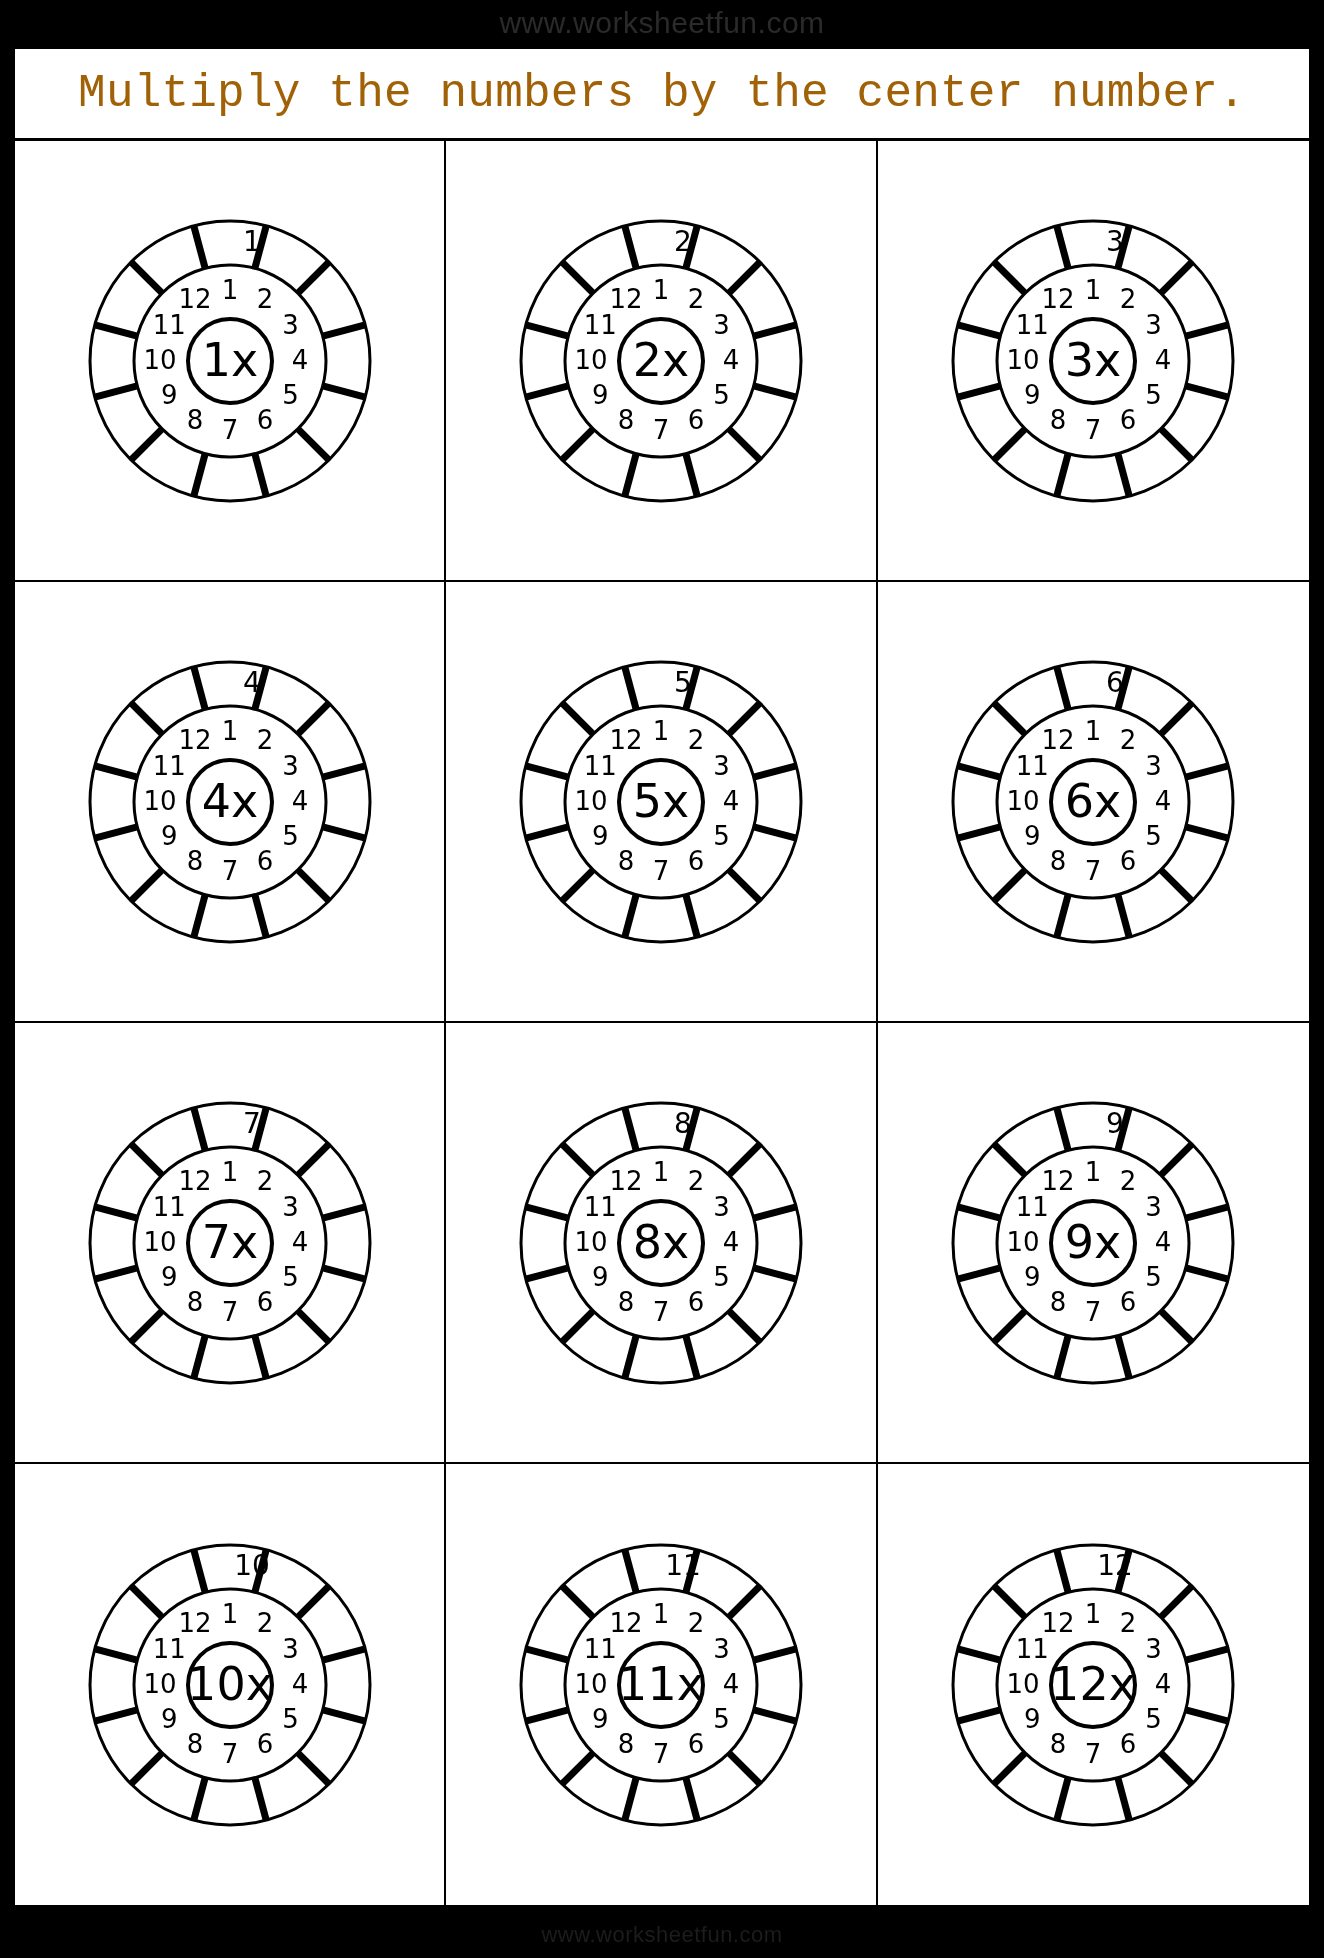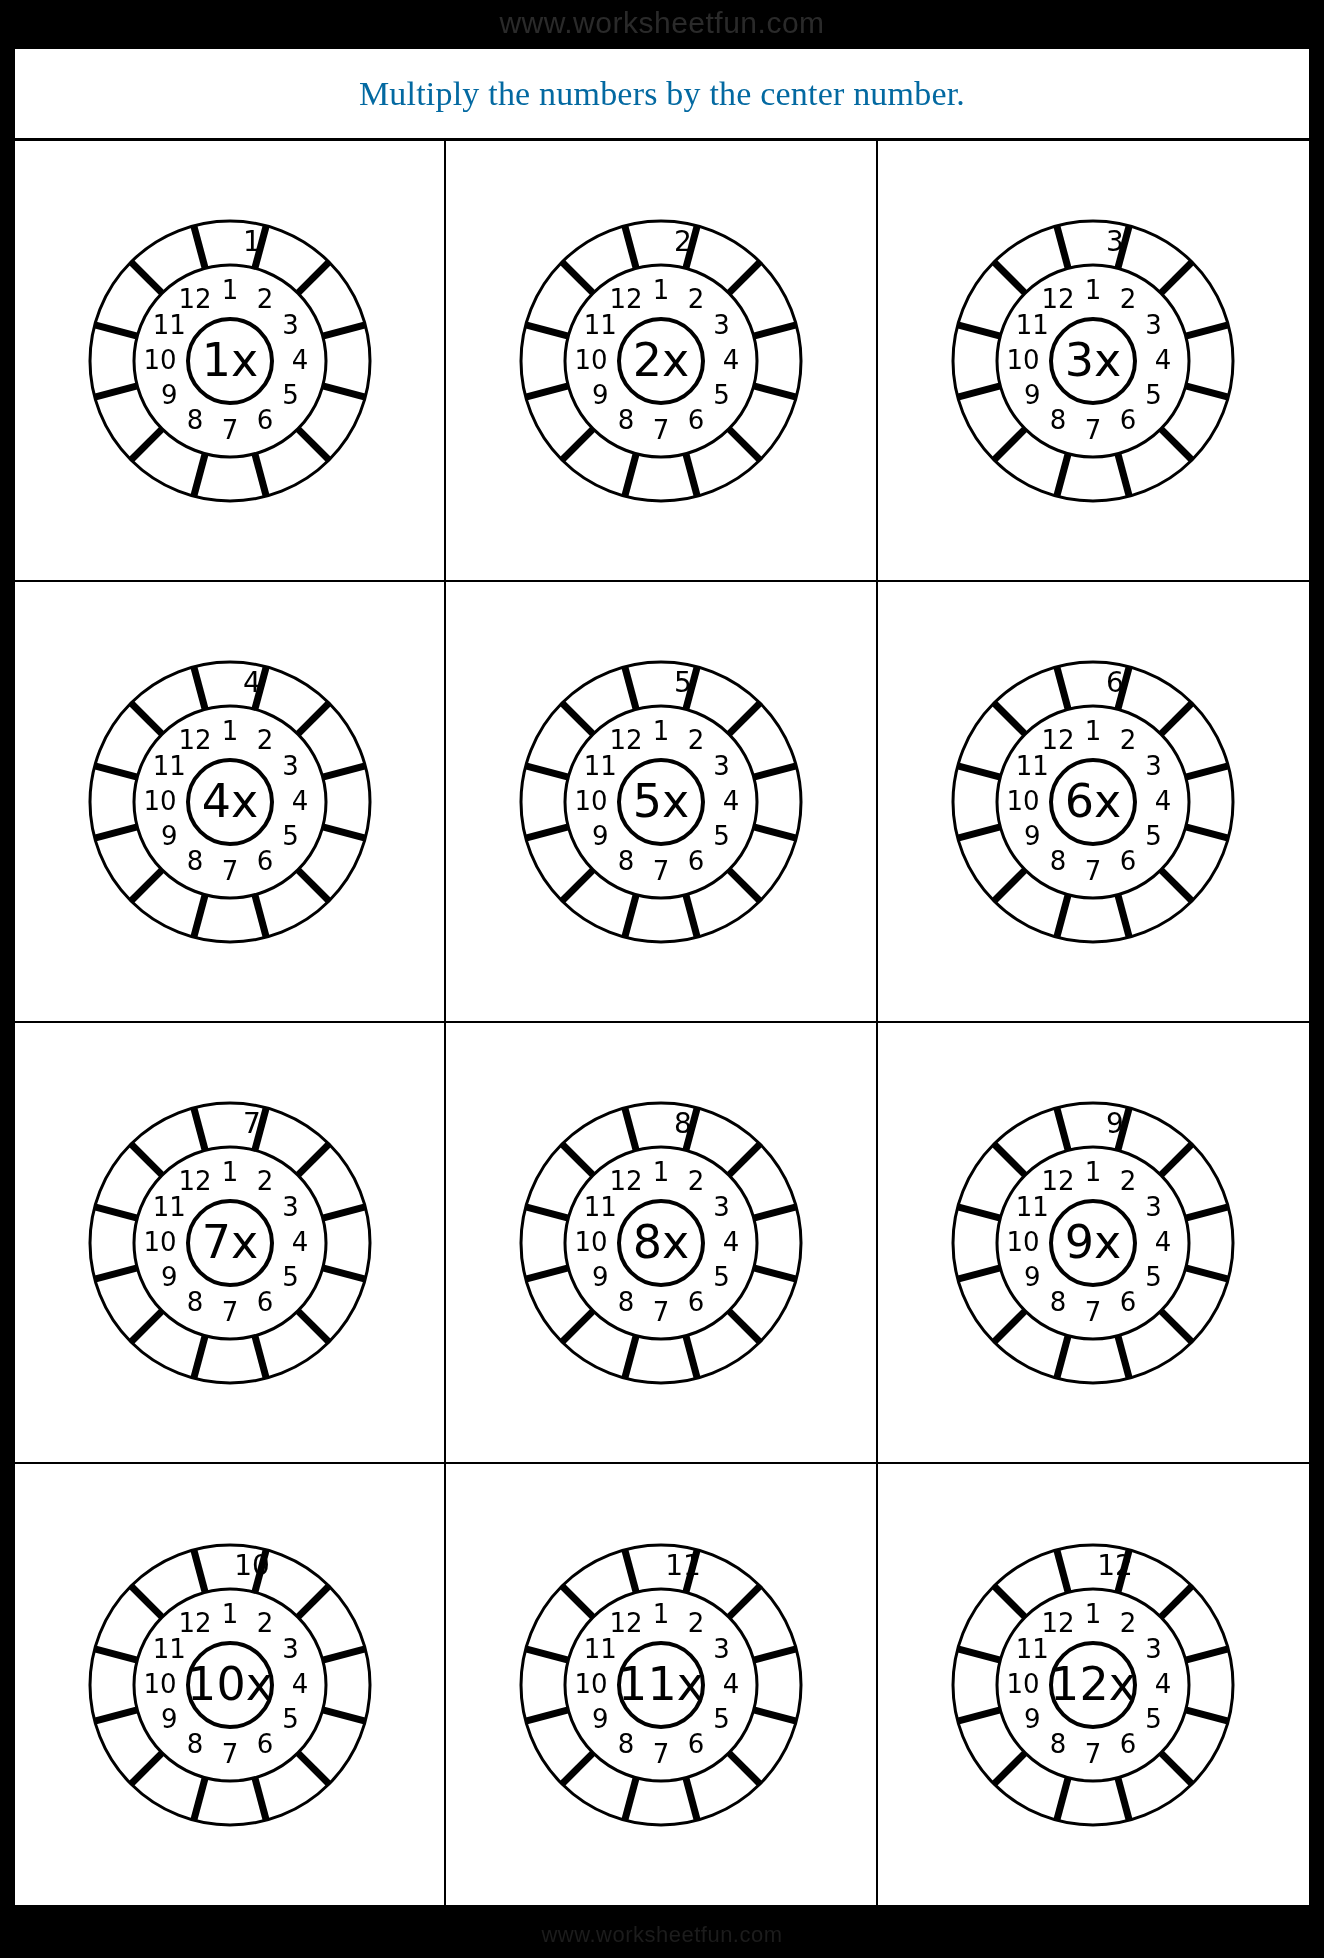--- a/index.html
+++ b/index.html
@@ -58,23 +58,23 @@
 
   .title-bar {
     height: 92px;
     border-bottom: 3px solid #000000;
     display: flex;
     align-items: center;
     justify-content: center;
     box-sizing: border-box;
   }
   .title-text {
-    font-family: Liberation Serif, serif;
-    font-size: 34px;
-    color: #0369a1;
+    font-family: Liberation Mono, monospace;
+    font-size: 46px;
+    color: #a16207;
     white-space: nowrap;
     letter-spacing: 0.2px;
   }
 
   .grid {
     display: grid;
     grid-template-columns: repeat(3, 1fr);
     grid-template-rows: repeat(4, 1fr);
     width: 100%;
     height: calc(100% - 92px);

